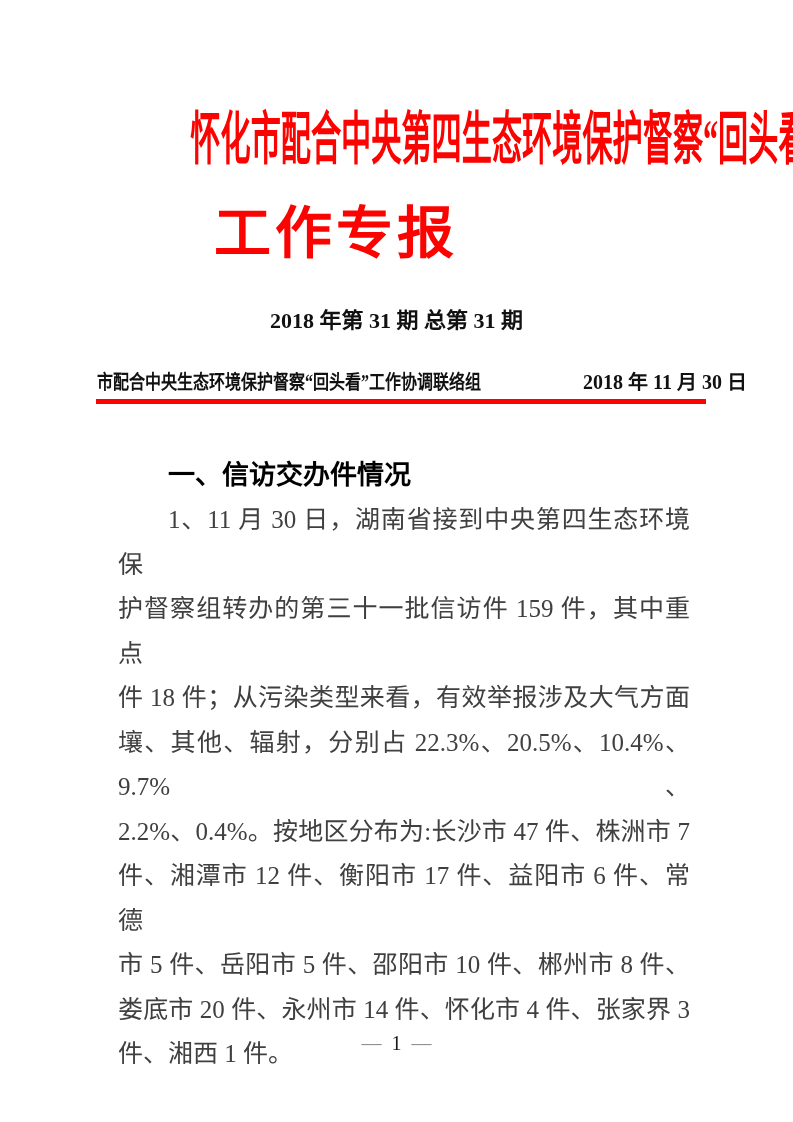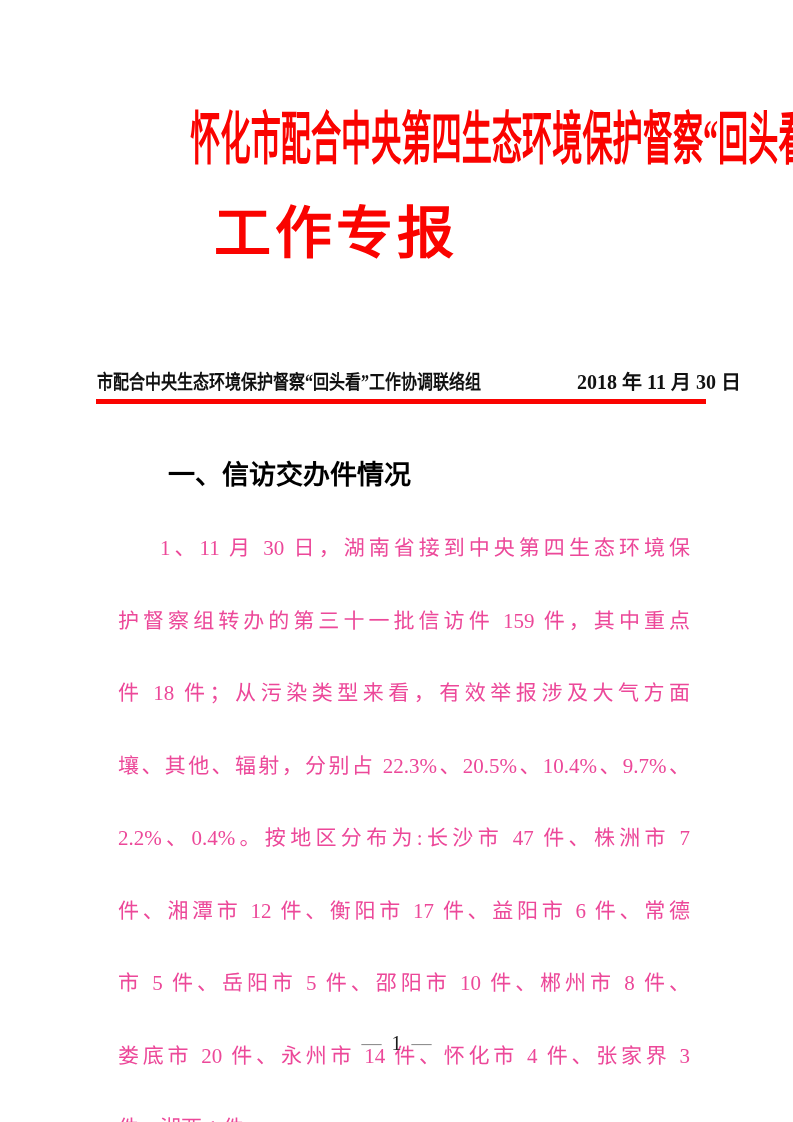--- a/index.html
+++ b/index.html
@@ -35,37 +35,37 @@
   .pub-row{
     position:absolute;top:366px;left:97px;width:608px;height:32px;
     display:flex;justify-content:space-between;align-items:flex-start;
     font-weight:bold;font-size:20px;color:#111;
     white-space:nowrap;
   }
   .pub-org{
     transform:scaleX(0.80);transform-origin:left bottom;
     display:inline-block;
   }
-  .pub-date{display:inline-block;}
+  .pub-date{display:inline-block;margin-left:6px;}
   .red-rule{
     position:absolute;top:399px;left:96px;width:610px;height:5px;
     background:#fa0300;
   }
   
   .content{
     position:absolute;top:452px;left:118px;width:572px;
   }
   .section-heading{
     font-family:"Liberation Sans", sans-serif;
     font-weight:bold;font-size:27px;line-height:46px;
     padding-left:50px;color:#000;
   }
   .bline{
-    font-size:21px;line-height:44.5px;
-    color:#ec4899;white-space:nowrap;margin-top:28px;
+    font-size:25px;line-height:44.5px;
+    color:#404040;white-space:nowrap;
   }
   .bline.just{
     white-space:normal;
     text-align:justify;text-align-last:justify;
     text-justify:inter-character;
   }
   .bline.indent{text-indent:2em;}
   
   .page-footer{
     position:absolute;top:1030px;left:0;width:793px;
@@ -76,20 +76,21 @@
 </style>
 </head>
 <body>
 
 <div class="page">
 
   <div class="doc-title">怀化市配合中央第四生态环境保护督察“回头看”</div>
 
   <div class="doc-subtitle">工作专报</div>
 
+  <div class="issue-line">2018 年第 31 期 总第 31 期</div>
 
   <div class="pub-row">
     <span class="pub-org">市配合中央生态环境保护督察“回头看”工作协调联络组</span>
     <span class="pub-date">2018 年 11 月 30 日</span>
   </div>
 
   <div class="red-rule"></div>
 
   <div class="content">
     <div class="section-heading">一、信访交办件情况</div>

